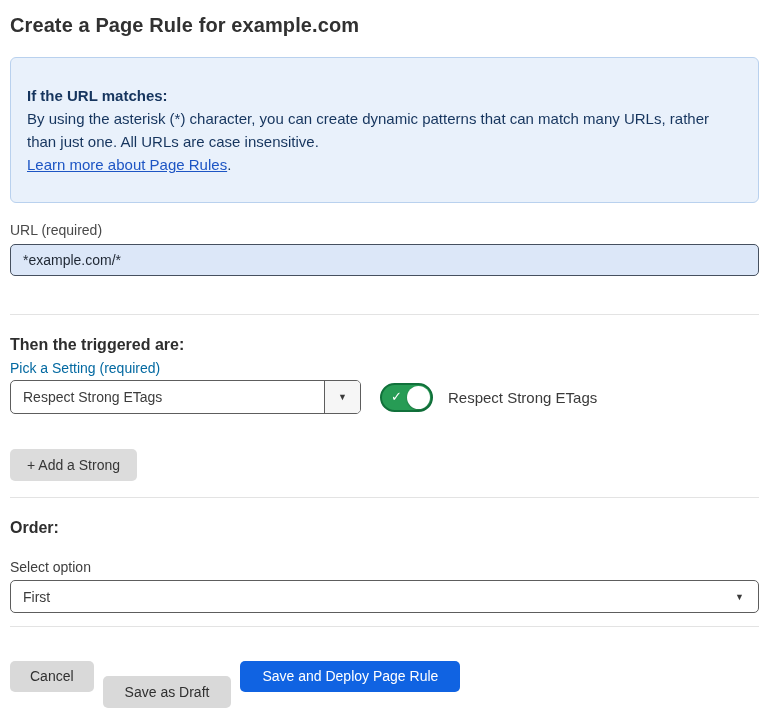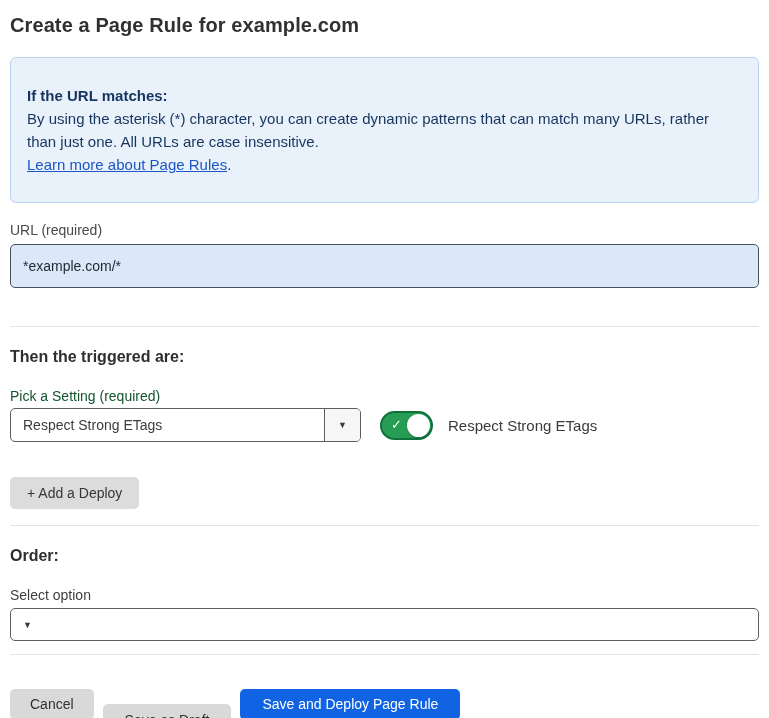--- a/index.html
+++ b/index.html
@@ -38,21 +38,21 @@
   .info-link-suffix { color: #16355e; }
 
   .field-label {
     margin-top: 18px;
     font-size: 14px; line-height: 18px;
     color: #494949;
   }
 
   .url-input {
     margin-top: 5px;
-    width: 749px; height: 44px;
+    width: 749px; height: 32px;
     background: #dce7f8;
     border: 1px solid #46505f;
     border-radius: 5px;
     display: flex; align-items: center;
     padding: 0 12px;
     font-size: 14px; color: #1f2733;
   }
 
   .divider {
     margin-top: 38px;
@@ -62,21 +62,21 @@
   }
   .divider-2 { margin-top: 16px; }
   .divider-3 { margin-top: 13px; }
 
   .section-heading {
     margin-top: 20px;
     font-size: 16px; line-height: 20px;
     font-weight: 700; color: #2e2e2e;
   }
 
-  .picker-label { margin-top: 20px; color: #14532d; }
+  .picker-label { margin-top: 4px; color: #0369a1; }
 
   .setting-row {
     margin-top: 3px;
     display: flex; align-items: center;
   }
   .dropdown {
     width: 351px; height: 34px;
     border: 1px solid #5d5d5d;
     border-radius: 5px;
     background: #ffffff;
@@ -210,29 +210,30 @@
         <span class="arrow">▼</span>
       </div>
     </div>
     <div class="toggle" role="switch" aria-checked="true">
       <span class="toggle-check">✓</span>
       <span class="toggle-knob"></span>
     </div>
     <div class="toggle-label">Respect Strong ETags</div>
   </div>
 
-  <button class="add-setting-btn">+ Add a Deploy</button>
+  <button class="add-setting-btn">+ Add a Strong</button>
 
   <hr class="divider divider-2">
 
   <div class="section-heading">Order:</div>
 
   <div class="field-label select-label">Select option</div>
 
   <div class="order-select">
+    <span class="order-select-value">First</span>
     <span class="arrow">▼</span>
   </div>
 
 
   <hr class="divider divider-3">
 
   <div class="footer-row">
     <button class="btn btn-gray btn-cancel">Cancel</button>
     <button class="btn btn-gray btn-draft">Save as Draft</button>
     <button class="btn btn-primary">Save and Deploy Page Rule</button>

